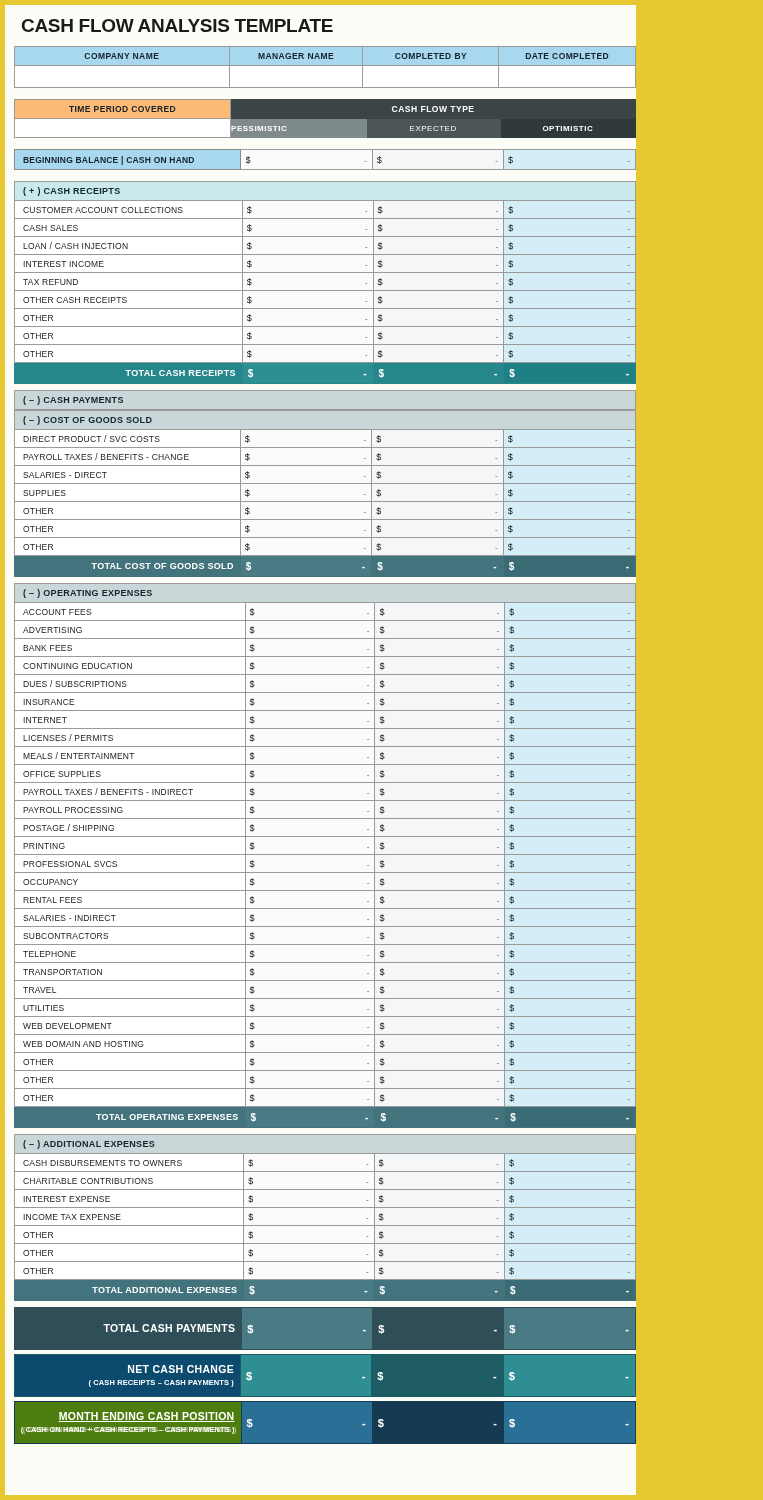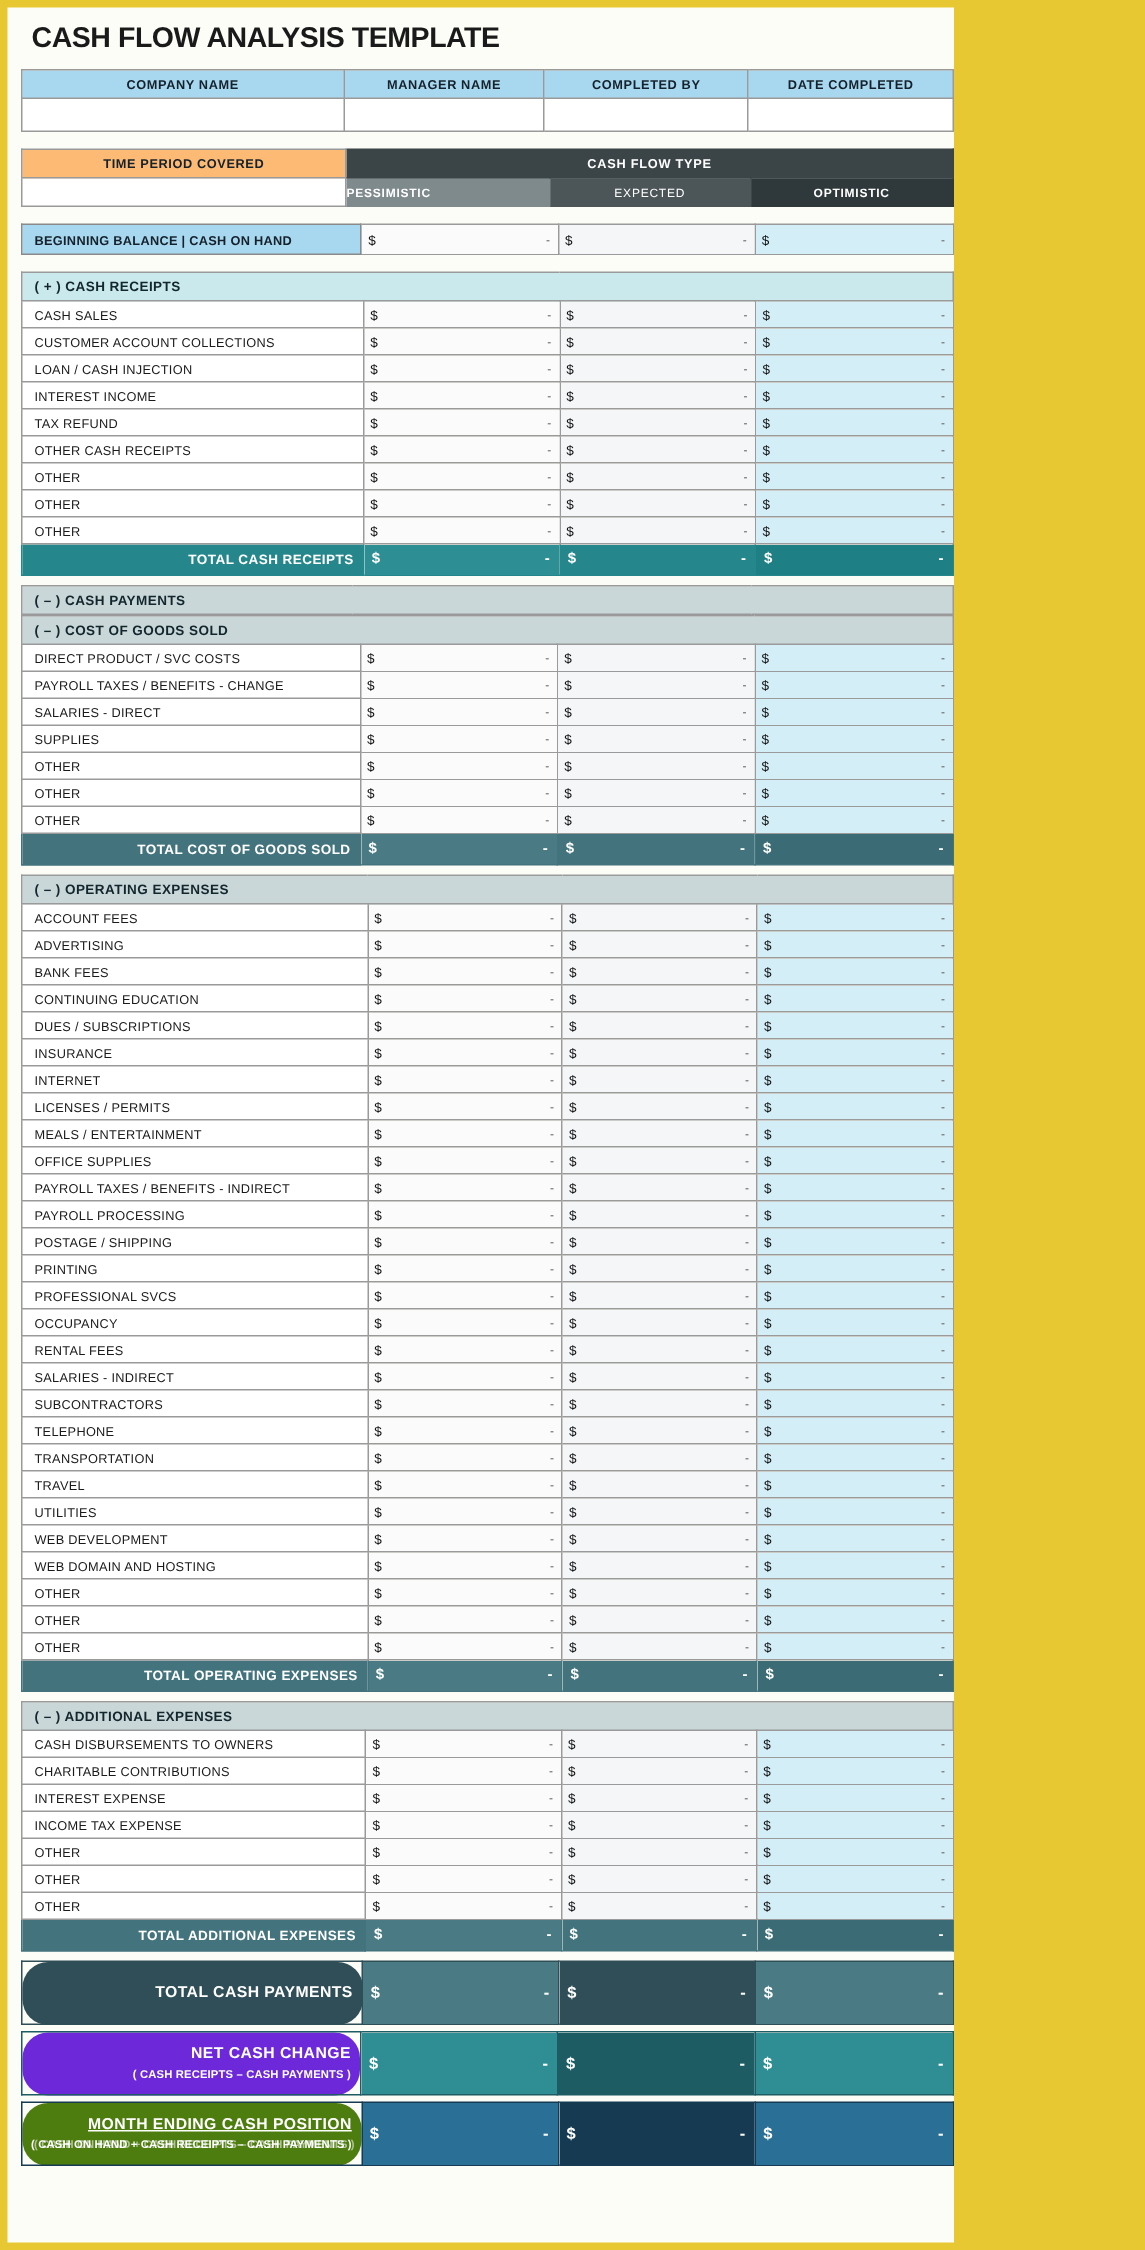--- a/index.html
+++ b/index.html
@@ -249,37 +249,36 @@
 
   
   .t-dark td { border: 1px solid #2f4e57; }
   .t-dark .lbl { background: #2f4e57; }
   .t-dark .tm-pess { background: #4a7b85; }
   .t-dark .tm-exp  { background: #2f4e57; }
   .t-dark .tm-opt  { background: #4a7b85; }
 
   
   .t-net td { border: 1px solid #1d5c63; }
-  .t-net .lbl { background: #6d28d9; }
+  .t-net .lbl { background: #0c4a6e; }
   .t-net .tm-pess { background: #2f8d94; }
   .t-net .tm-exp  { background: #1d5c63; }
   .t-net .tm-opt  { background: #2f8d94; }
 
   
   .t-month td { border: 1px solid #163a52; }
   .t-month .lbl { background: #4d7c0f; text-decoration: underline; }
   .t-month .tm-pess { background: #2a6f96; }
   .t-month .tm-exp  { background: #163a52; }
   .t-month .tm-opt  { background: #2a6f96; }
 
   .big-row .tot-label {
     height: 42px;
     padding: 0 6px 0 0;
     vertical-align: middle;
-    border-radius: 17px;
   }
   .big-row .tot-money { height: 42px; }
   .big-label-main {
     display: block;
     font-size: 10.5px;
     font-weight: bold;
     letter-spacing: 0.3px;
     line-height: 13px;
   }
   .big-label-sub {
@@ -394,36 +393,36 @@
           <col class="c-label">
           <col class="c-pess">
           <col class="c-exp">
           <col class="c-opt">
         </colgroup>
         <tbody>
           <tr class="sec-receipts">
             <td colspan="4">( + )  CASH RECEIPTS</td>
           </tr>
           <tr>
+            <td class="rowlabel">CUSTOMER ACCOUNT COLLECTIONS</td>
+            <td class="money m-pess">
+              <span class="dollar">$</span>
+              <span class="dash">-</span>
+            </td>
+            <td class="money m-exp">
+              <span class="dollar">$</span>
+              <span class="dash">-</span>
+            </td>
+            <td class="money m-opt">
+              <span class="dollar">$</span>
+              <span class="dash">-</span>
+            </td>
+          </tr>
+          <tr>
             <td class="rowlabel">CASH SALES</td>
-            <td class="money m-pess">
-              <span class="dollar">$</span>
-              <span class="dash">-</span>
-            </td>
-            <td class="money m-exp">
-              <span class="dollar">$</span>
-              <span class="dash">-</span>
-            </td>
-            <td class="money m-opt">
-              <span class="dollar">$</span>
-              <span class="dash">-</span>
-            </td>
-          </tr>
-          <tr>
-            <td class="rowlabel">CUSTOMER ACCOUNT COLLECTIONS</td>
             <td class="money m-pess">
               <span class="dollar">$</span>
               <span class="dash">-</span>
             </td>
             <td class="money m-exp">
               <span class="dollar">$</span>
               <span class="dash">-</span>
             </td>
             <td class="money m-opt">
               <span class="dollar">$</span>

